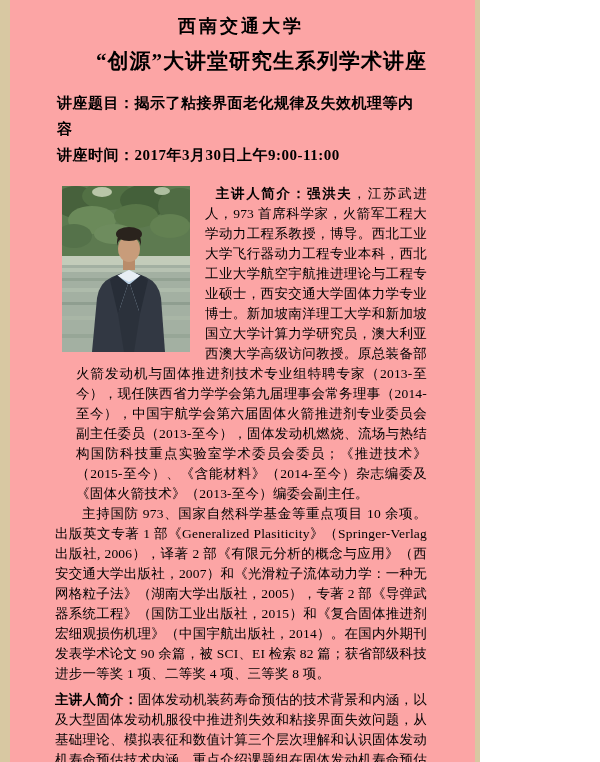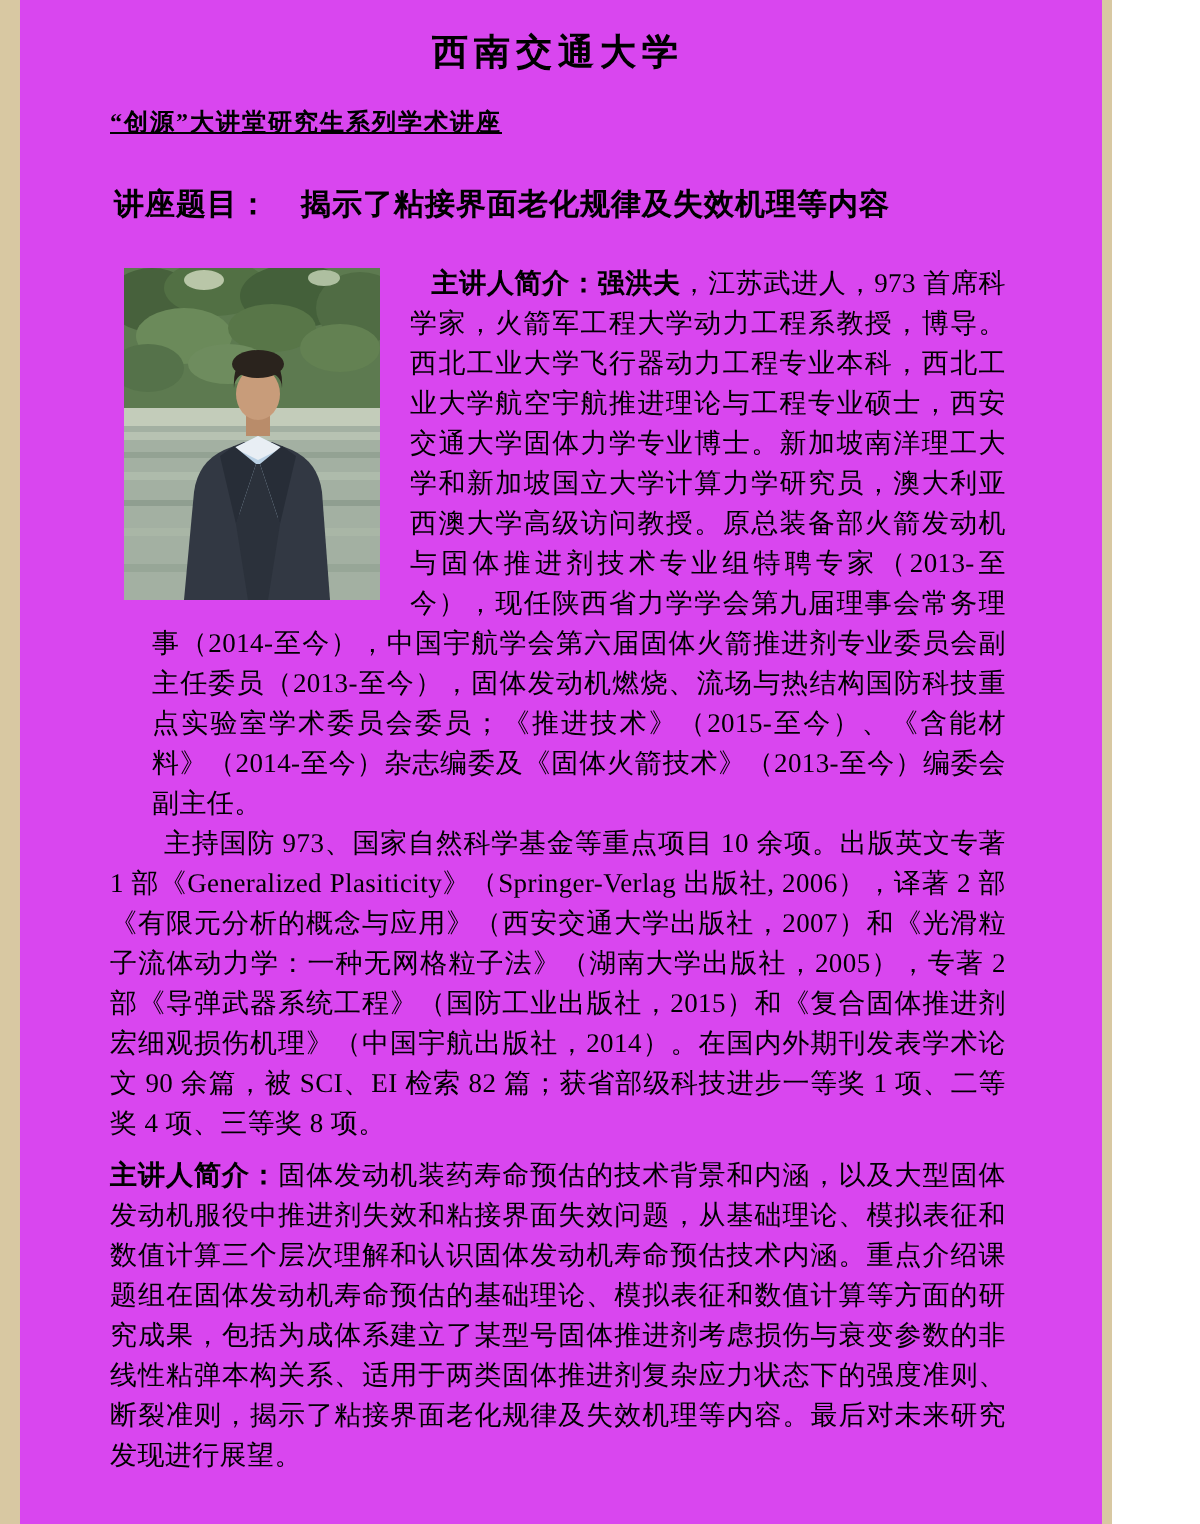--- a/index.html
+++ b/index.html
@@ -4,57 +4,56 @@
 <style>
   * { margin: 0; padding: 0; box-sizing: border-box; }
   html, body { width: 600px; }
   body {
     font-family: "Liberation Serif", serif;
     background: #ffffff;
     color: #000000;
   }
   .page {
     position: relative;
-    width: 556px;
+    width: 480px;
     height: 762px;
-    background: #d946ef;
+    background: #fca5a5;
     overflow: hidden;
   }
   .edge-strip { position: absolute; top: 0; bottom: 0; background: #d8c8a2; }
   .edge-left  { left: 0; width: 10px;
     background: linear-gradient(90deg,#cfbf98 0%, #dccd a8 40%, #d8c8a2 100%);
     background-color:#d8c8a2; }
   .edge-right { right: 0; width: 5px; background-color:#d8c8a2; }
 
   .content { position: absolute; left: 10px; right: 5px; top: 0; bottom: 0; padding: 14px 48px 0 45px; }
 
   .uni-title {
     text-align: center;
     font-size: 18px;
     font-weight: bold;
     letter-spacing: 3px;
     line-height: 24px;
   }
   .series-title {
-    text-align: left;
-    font-size: 12px;
+    text-align: right;
+    font-size: 21px;
     font-weight: bold;
     letter-spacing: 1px;
     line-height: 26px;
     margin-top: 10px;
-    text-decoration: underline;
   }
   .info-block { margin-top: 16px; margin-left: 2px; }
   .info-line {
     font-size: 15px;
     font-weight: bold;
     line-height: 26px;
     letter-spacing: 0.5px;
   }
-  .info-line .lbl { margin-right: 16px; }
+  .info-line .lbl { margin-right: 0; }
 
   .body-text { margin-top: 16px; font-size: 13.5px; line-height: 20px; text-align: justify; letter-spacing: 0.2px; }
 
   .photo {
     float: left;
     width: 128px;
     height: 166px;
     margin: 2px 15px 4px 7px;
     display: block;
   }
@@ -73,20 +72,23 @@
   <div class="edge-strip edge-right"></div>
 
   <div class="content">
 
     <div class="uni-title">西南交通大学</div>
     <div class="series-title">“创源”大讲堂研究生系列学术讲座</div>
 
     <div class="info-block">
       <div class="info-line">
         <span class="lbl">讲座题目：</span><span>揭示了粘接界面老化规律及失效机理等内容</span>
+      </div>
+      <div class="info-line">
+        <span class="lbl">讲座时间：</span><span>2017年3月30日上午9:00-11:00</span>
       </div>
     </div>
 
     <div class="body-text">
 
       <svg class="photo" viewBox="0 0 128 166" xmlns="http://www.w3.org/2000/svg" preserveAspectRatio="none">
 
         <rect x="0" y="0" width="128" height="74" fill="#5d7a50"></rect>
         <ellipse cx="14" cy="16" rx="22" ry="16" fill="#47613c"></ellipse>
         <ellipse cx="46" cy="10" rx="26" ry="14" fill="#527044"></ellipse>

